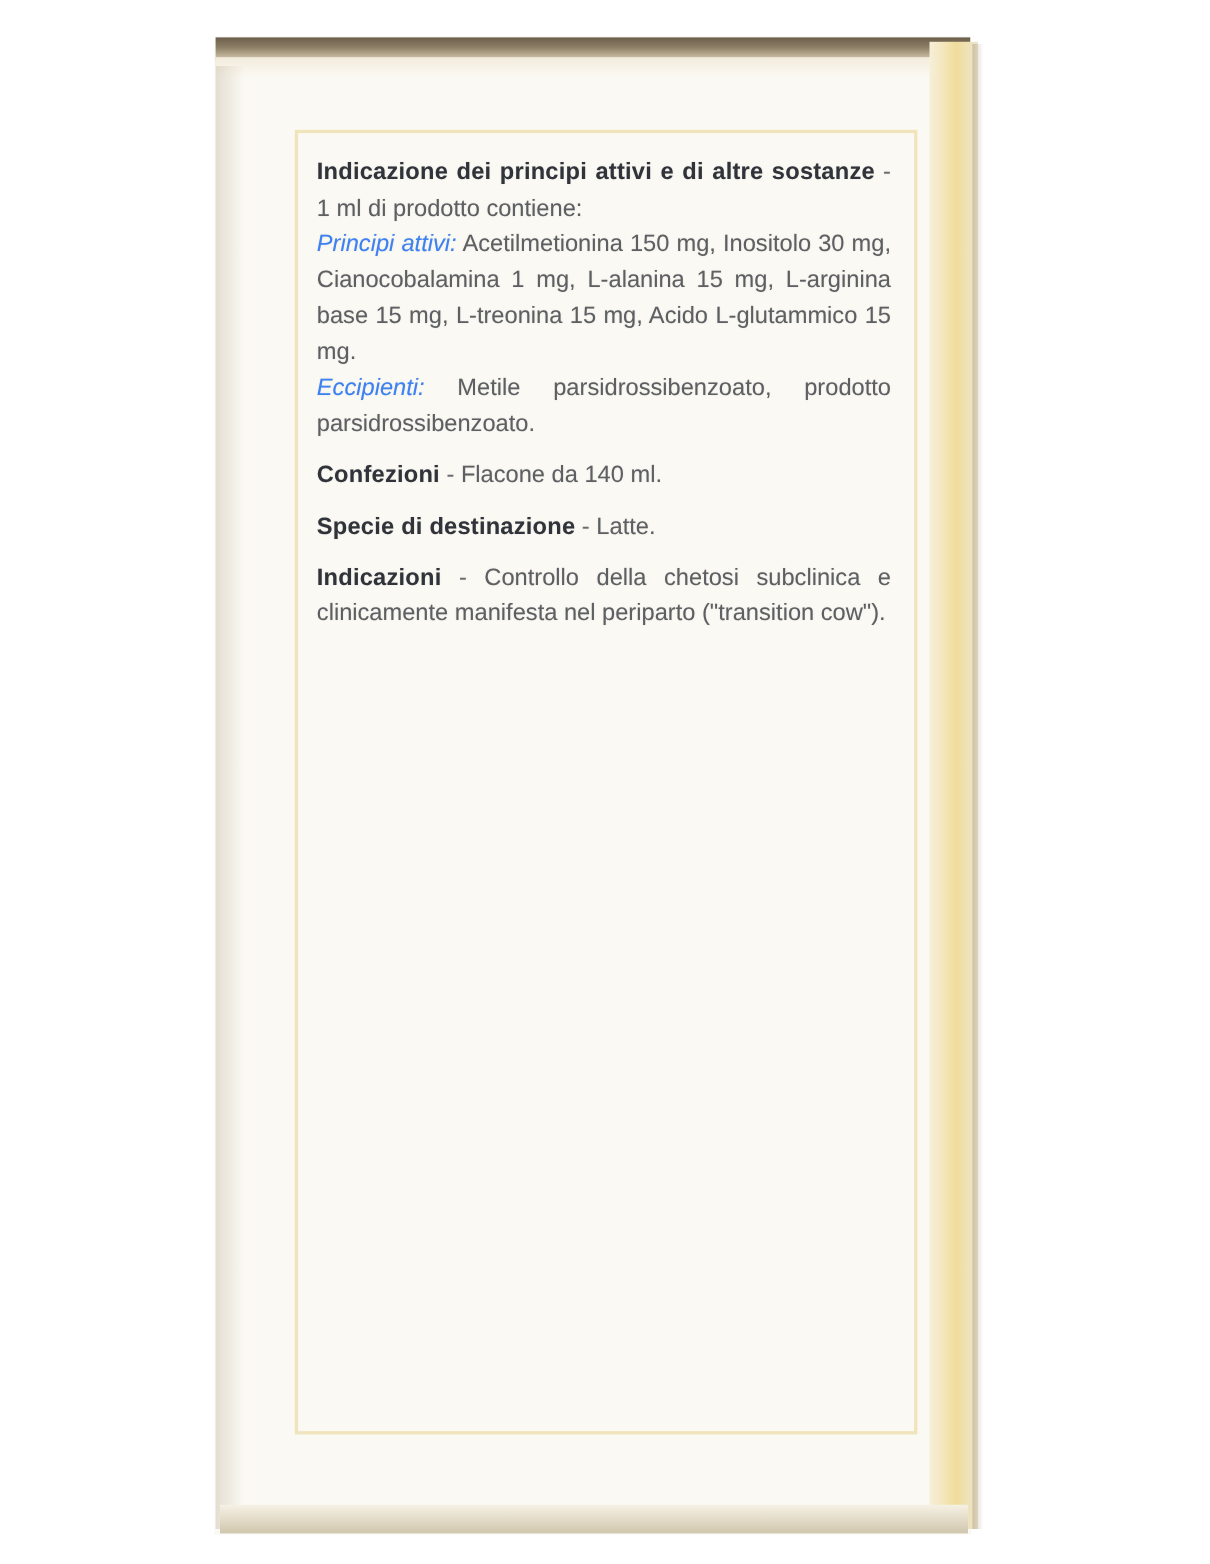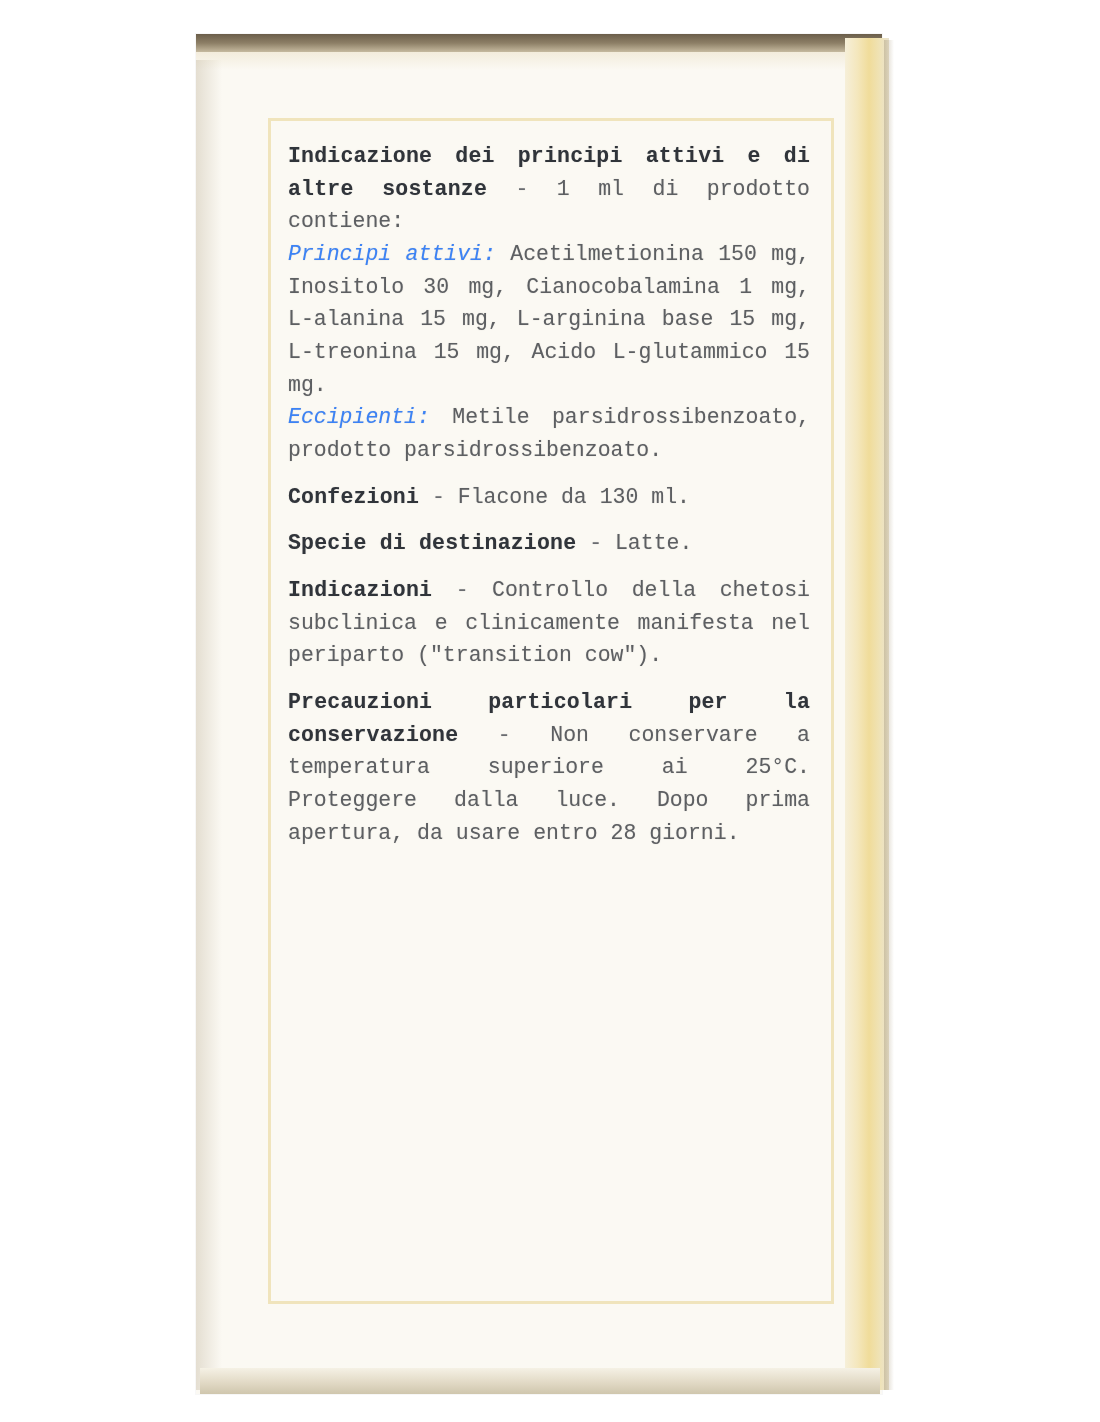--- a/index.html
+++ b/index.html
@@ -6,21 +6,21 @@
     margin: 0;
     padding: 0;
     background: #ffffff;
   }
   #page {
     position: relative;
     width: 1100px;
     height: 1422px;
     background: #ffffff;
     overflow: hidden;
-    font-family: Liberation Mono, monospace;
+    font-family: Liberation Sans, sans-serif;
   }
 
   
   .carton {
     position: absolute;
     left: 196px;
     top: 34px;
     width: 686px;
     height: 1360px;
     background: #fbf9f3;
@@ -136,32 +136,29 @@
   <div class="leaflet blurred">
 
     <p class="para">
       <span class="hd">Indicazione dei principi attivi e di altre sostanze</span><span class="sep"> - </span><span>1 ml di prodotto contiene:</span><br>
       <span class="it">Principi attivi:</span><span> Acetilmetionina 150 mg, Inositolo 30 mg, Cianocobalamina 1 mg, L-alanina 15 mg, L-arginina base 15 mg, L-treonina 15 mg, Acido L-glutammico 15 mg.</span><br>
       <span class="it">Eccipienti:</span><span> Metile parsidrossibenzoato, prodotto parsidrossibenzoato.</span>
     </p>
 
 
     <p class="para">
-      <span class="hd">Confezioni</span><span class="sep"> - </span><span>Flacone da 130 ml.</span>
+      <span class="hd">Confezioni</span><span class="sep"> - </span><span>Flacone da 140 ml.</span>
     </p>
 
     <p class="para">
       <span class="hd">Specie di destinazione</span><span class="sep"> - </span><span>Latte.</span>
     </p>
 
     <p class="para">
       <span class="hd">Indicazioni</span><span class="sep"> - </span><span>Controllo della chetosi subclinica e clinicamente manifesta nel periparto ("transition cow").</span>
     </p>
 
 
 
-    <p class="para">
-      <span class="hd">Precauzioni particolari per la conservazione</span><span class="sep"> - </span><span>Non conservare a temperatura superiore ai 25°C. Proteggere dalla luce. Dopo prima apertura, da usare entro 28 giorni.</span>
-    </p>
 
 
   </div>
 </div>
 
 </body></html>

